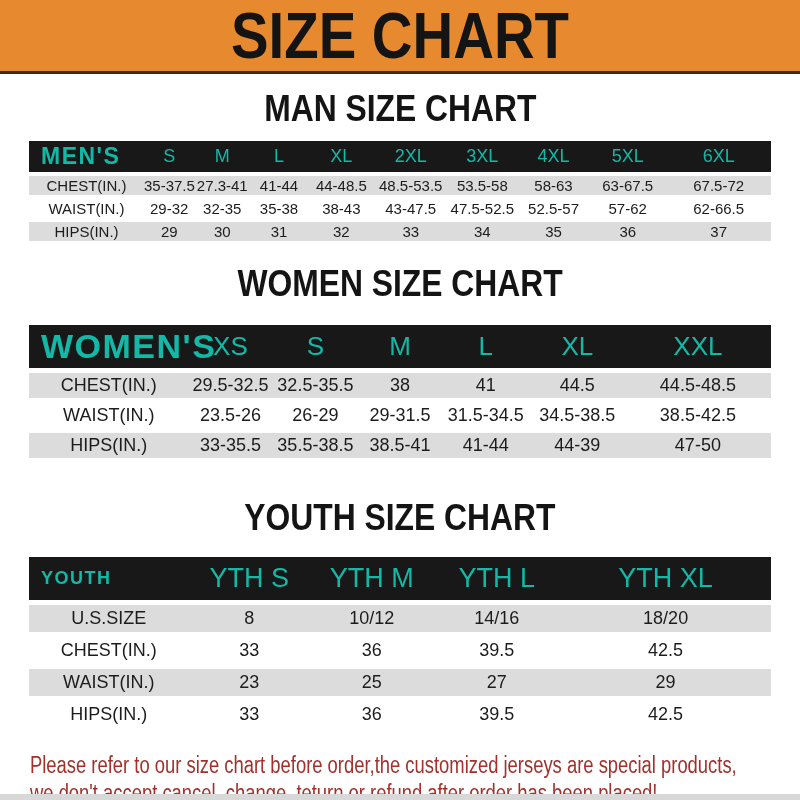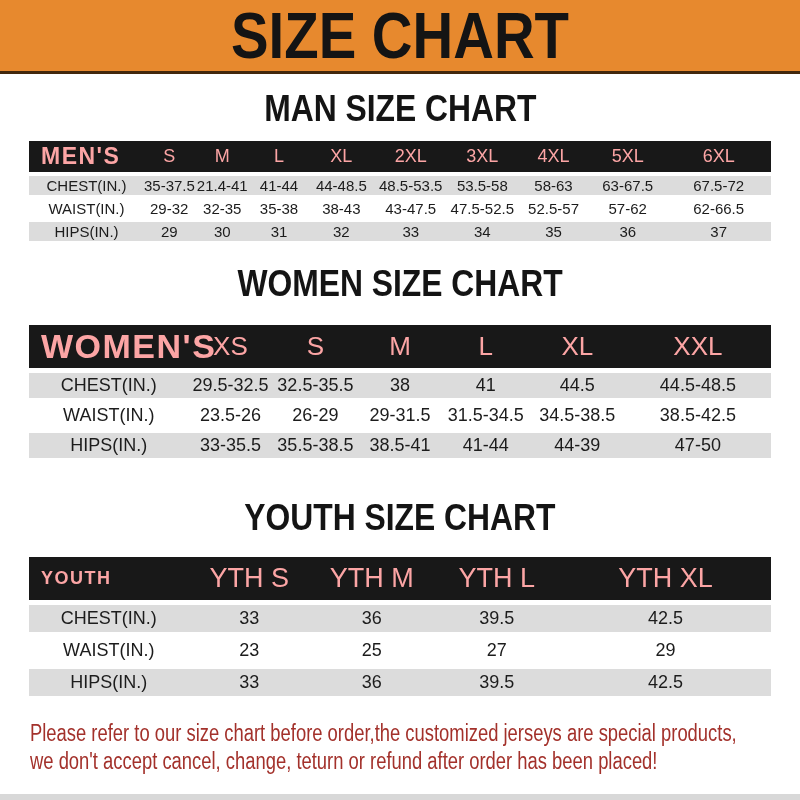--- a/index.html
+++ b/index.html
@@ -29,21 +29,21 @@
   
   table{
     width:742px;margin:0 auto;table-layout:fixed;
     border-collapse:separate;border-spacing:0 4px;
   }
   #women-table,#youth-table{border-spacing:0 5px}
   #men-table{margin-top:10px}
   #women-table{margin-top:18px}
   #youth-table{margin-top:16px}
   thead th{
-    background:#181818;color:#fca5a5;font-weight:400;text-align:center;
+    background:#181818;color:#14b8a6;font-weight:400;text-align:center;
     padding:0;white-space:nowrap;
   }
   thead th:first-child{
     text-align:left;padding-left:12px;font-weight:800;letter-spacing:1.5px;
   }
   tbody td{
     text-align:center;color:#1c1c1c;padding:0;white-space:nowrap;
   }
   tbody tr:nth-child(odd) td{background:#dcdcdc}
   
@@ -102,21 +102,21 @@
         <th>3XL</th>
         <th>4XL</th>
         <th>5XL</th>
         <th>6XL</th>
       </tr>
     </thead>
   <tbody>
       <tr>
         <td>CHEST(IN.)</td>
         <td>35-37.5</td>
-        <td>21.4-41</td>
+        <td>27.3-41</td>
         <td>41-44</td>
         <td>44-48.5</td>
         <td>48.5-53.5</td>
         <td>53.5-58</td>
         <td>58-63</td>
         <td>63-67.5</td>
         <td>67.5-72</td>
       </tr>
       <tr>
         <td>WAIST(IN.)</td>
@@ -215,20 +215,27 @@
       <tr>
         <th>YOUTH</th>
         <th>YTH S</th>
         <th>YTH M</th>
         <th>YTH L</th>
         <th>YTH XL</th>
       </tr>
     </thead>
   <tbody>
       <tr>
+        <td>U.S.SIZE</td>
+        <td>8</td>
+        <td>10/12</td>
+        <td>14/16</td>
+        <td>18/20</td>
+      </tr>
+      <tr>
         <td>CHEST(IN.)</td>
         <td>33</td>
         <td>36</td>
         <td>39.5</td>
         <td>42.5</td>
       </tr>
       <tr>
         <td>WAIST(IN.)</td>
         <td>23</td>
         <td>25</td>

